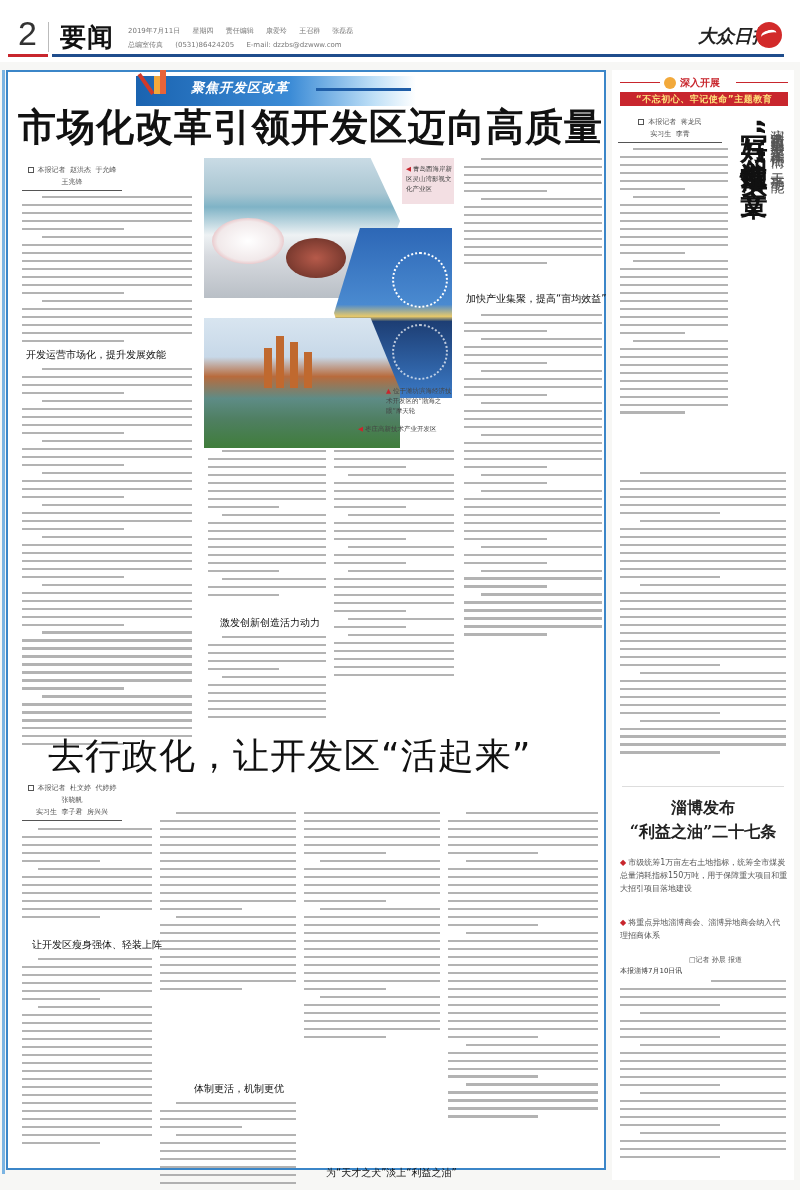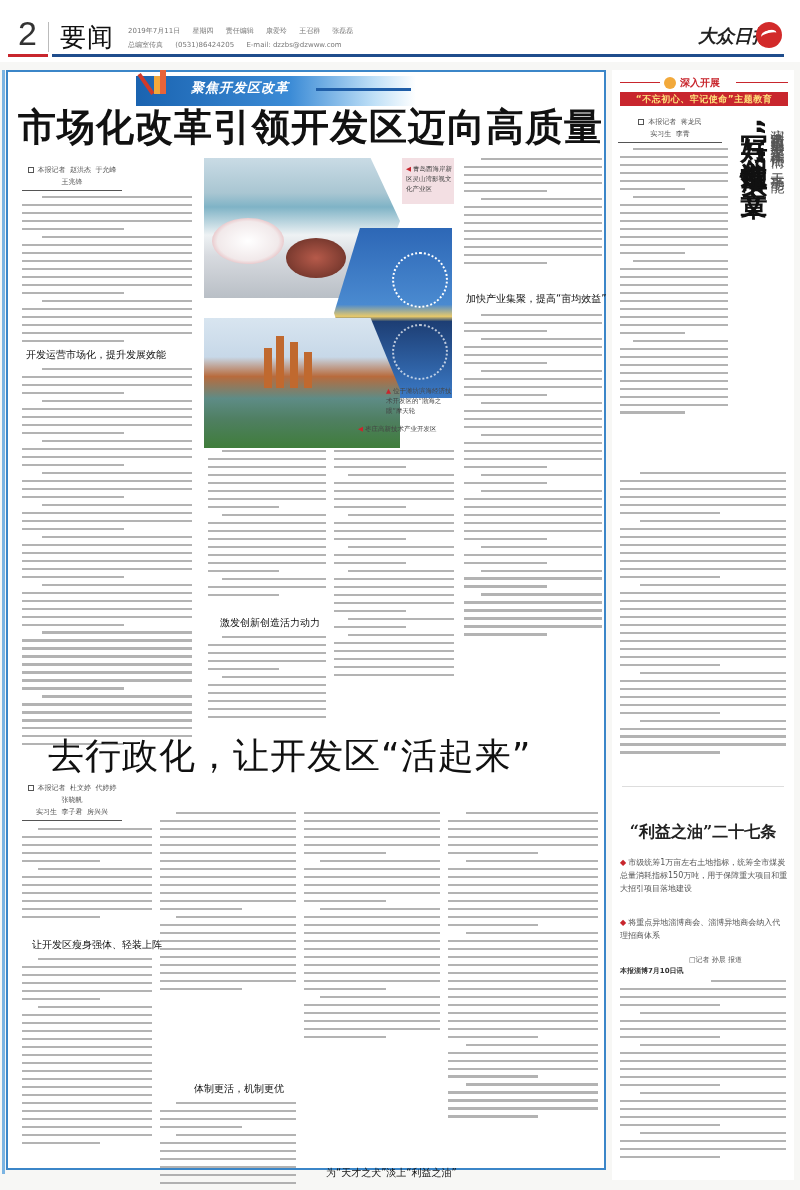--- a/index.html
+++ b/index.html
@@ -4,21 +4,21 @@
 <style>
   * { box-sizing: border-box; margin: 0; padding: 0; }
   html, body { width: 800px; height: 1190px; background: #f7f7f5; overflow: hidden; }
   body { font-family: "DejaVu Sans", "Liberation Sans", sans-serif; color: #333; position: relative; }
 
   
   .masthead { position: absolute; left: 0; top: 0; width: 800px; height: 62px; background: #fff; }
   .page-num { position: absolute; left: 18px; top: 16px; font-family: "Liberation Sans", sans-serif; font-size: 34px; color: #333; line-height: 1; }
   .page-num-underline { position: absolute; left: 8px; top: 54px; width: 40px; height: 3px; background: #c8262d; }
   .page-sep { position: absolute; left: 48px; top: 22px; width: 1px; height: 30px; background: #bbb; }
-  .section-name { position: absolute; left: 60px; top: 20px; font-size: 26px; font-weight: normal; color: #111; letter-spacing: 1px; }
+  .section-name { position: absolute; left: 60px; top: 20px; font-size: 26px; font-weight: bold; color: #111; letter-spacing: 1px; }
   .meta { position: absolute; left: 128px; top: 24px; font-size: 7px; color: #777; line-height: 14px; }
   .meta span { margin-right: 10px; }
   .head-rule { position: absolute; left: 52px; top: 54px; width: 732px; height: 3px; background: #1f4d8c; }
   .logo { position: absolute; left: 698px; top: 24px; font-family: "DejaVu Serif", serif; font-style: italic; font-size: 18px; color: #222; font-weight: bold; }
   .logo-mark { position: absolute; left: 756px; top: 22px; width: 26px; height: 26px; border-radius: 50%; background: #d22a2a; }
   .logo-mark::after { content: ""; position: absolute; left: 5px; top: 8px; width: 16px; height: 7px; border-top: 3px solid #fff; border-radius: 50%; transform: rotate(-15deg); }
 
   
   .main-frame { position: absolute; left: 6px; top: 70px; width: 600px; height: 1100px; border: 2px solid #3b86c8; background: #fff; }
   .main-frame::before { content:""; position:absolute; left:-6px; top:-2px; width:3px; height:1104px; background:#7bb4e2; }
@@ -641,27 +641,28 @@
         <div class="line short"></div>
       <div class="line indent"></div>
         <div class="line"></div>
         <div class="line"></div>
         <div class="line"></div>
         <div class="line short"></div>
     </div>
   </div>
 
   <div class="side-sep" style="top:716px;"></div>
+  <div class="side-headline1">淄博发布</div>
   <div class="side-headline2">“利益之油”二十七条</div>
 
   <div class="bullet" style="top:786px;"><span class="dia">◆</span><span>市级统筹1万亩左右土地指标，统筹全市煤炭总量消耗指标150万吨，用于保障重大项目和重大招引项目落地建设</span></div>
   <div class="bullet" style="top:846px;"><span class="dia">◆</span><span>将重点异地淄博商会、淄博异地商会纳入代理招商体系</span></div>
 
   <div class="byline" style="left:30px; top:884px; width:100px; text-align:right;"><span>□记者 孙晨 报道</span></div>
-  <div style="position:absolute; left:8px; top:896px; font-size:7px; font-weight:bold; color:#333;">本报淄博7月10日讯</div>
+  <div style="position:absolute; left:8px; top:896px; font-size:7px; font-weight:normal; color:#333;">本报淄博7月10日讯</div>
 
   <div class="col" style="left:8px; top:910px; width:166px;">
     <div class="lines">
       <div class="line" style="margin-left:55%; width:45%;"></div>
         <div class="line"></div>
         <div class="line"></div>
         <div class="line short"></div>
       <div class="line indent"></div>
         <div class="line"></div>
         <div class="line"></div>

